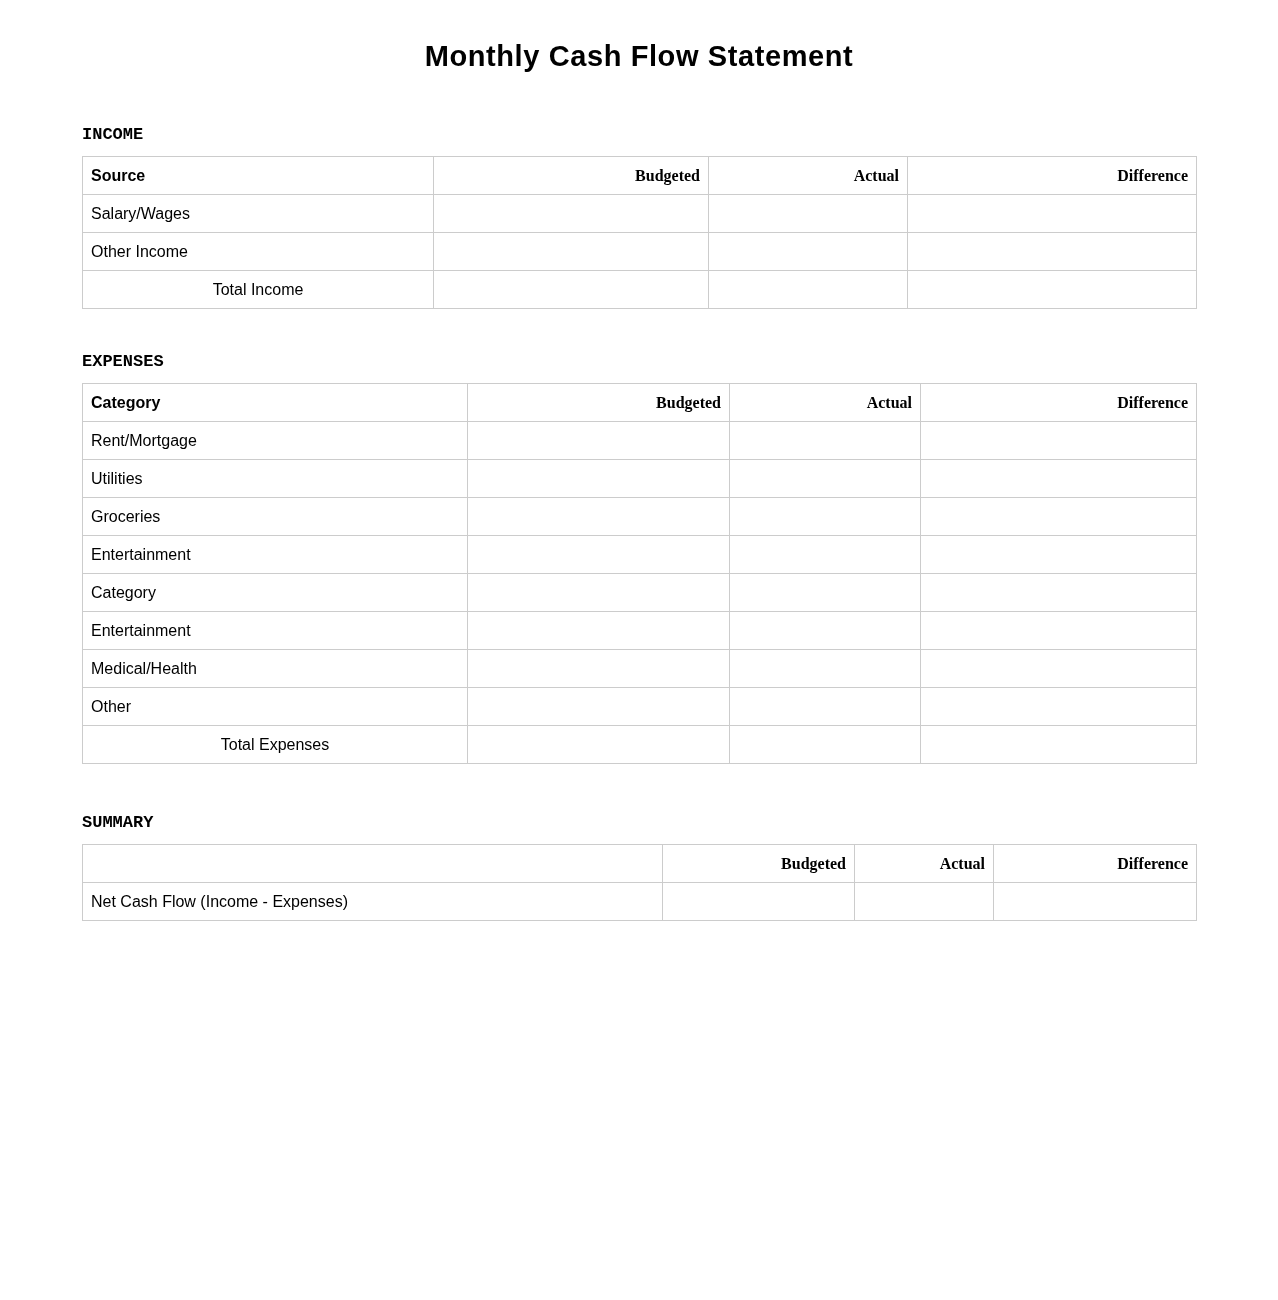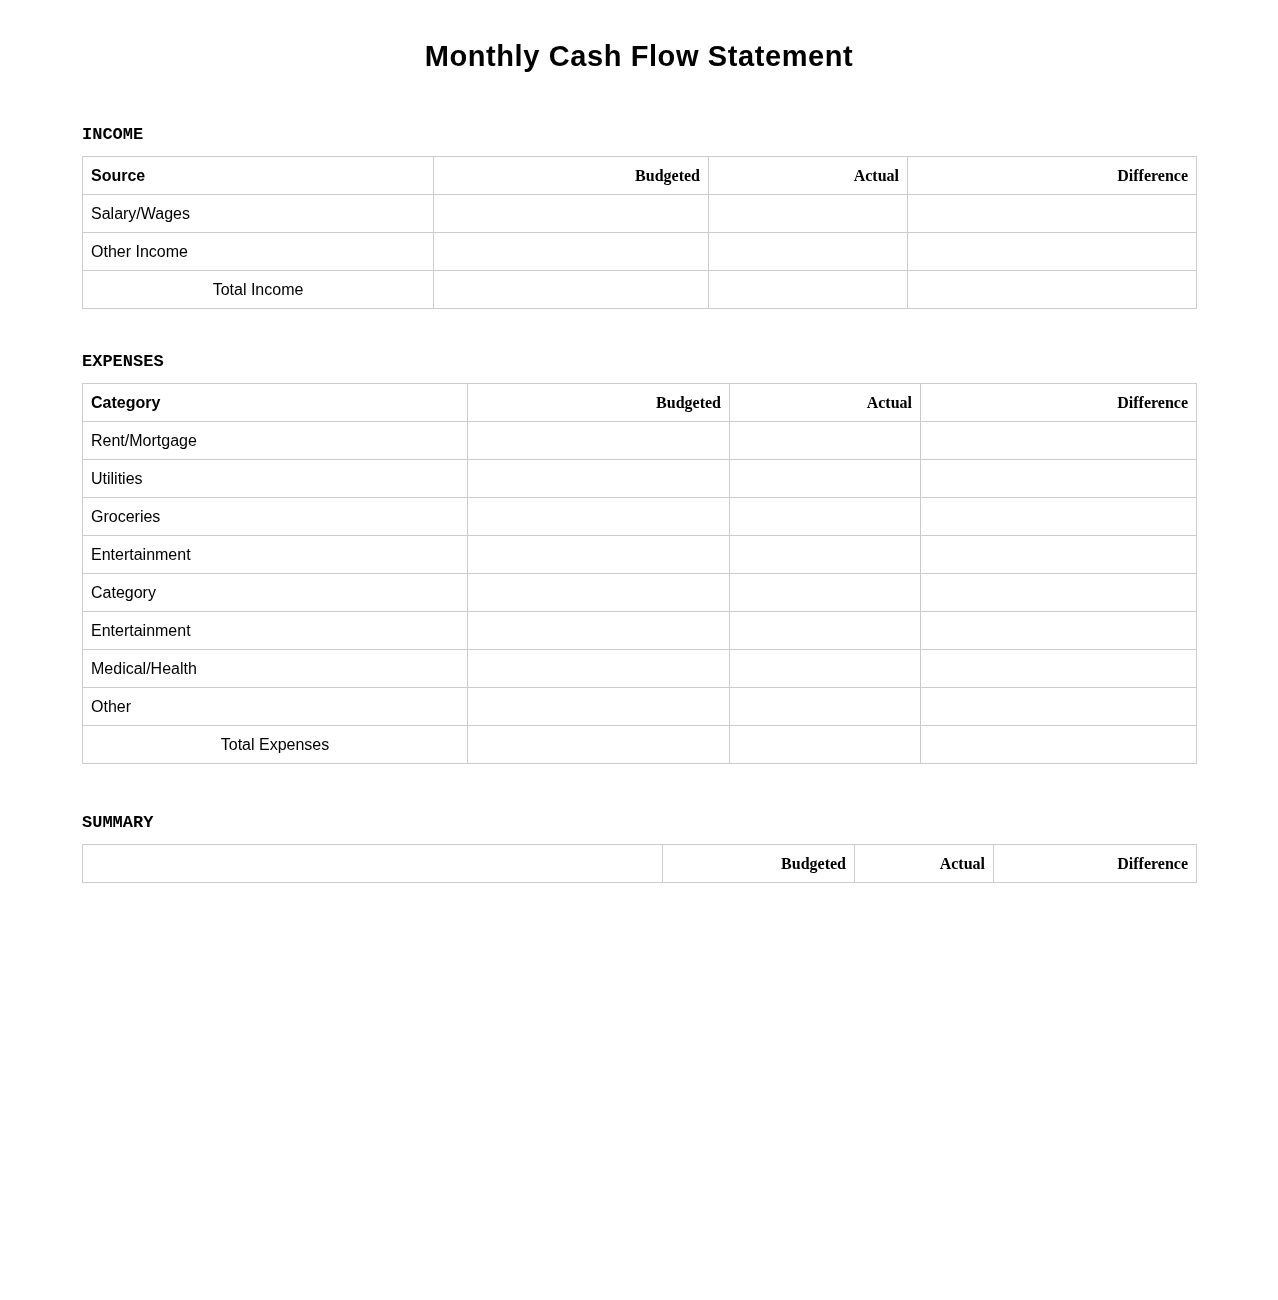--- a/index.html
+++ b/index.html
@@ -156,16 +156,22 @@
           <col style="width:139px">
           <col style="width:203px">
         </colgroup>
       <tbody>
           <tr>
         <th></th>
         <th class="num">Budgeted</th>
         <th class="num">Actual</th>
         <th class="num">Difference</th>
       </tr>
+      <tr>
+        <td>Net Cash Flow (Income - Expenses)</td>
+        <td class="num"></td>
+        <td class="num"></td>
+        <td class="num"></td>
+      </tr>
     </tbody>
       </table>
   </div>
 </div>
 
 </body></html>

